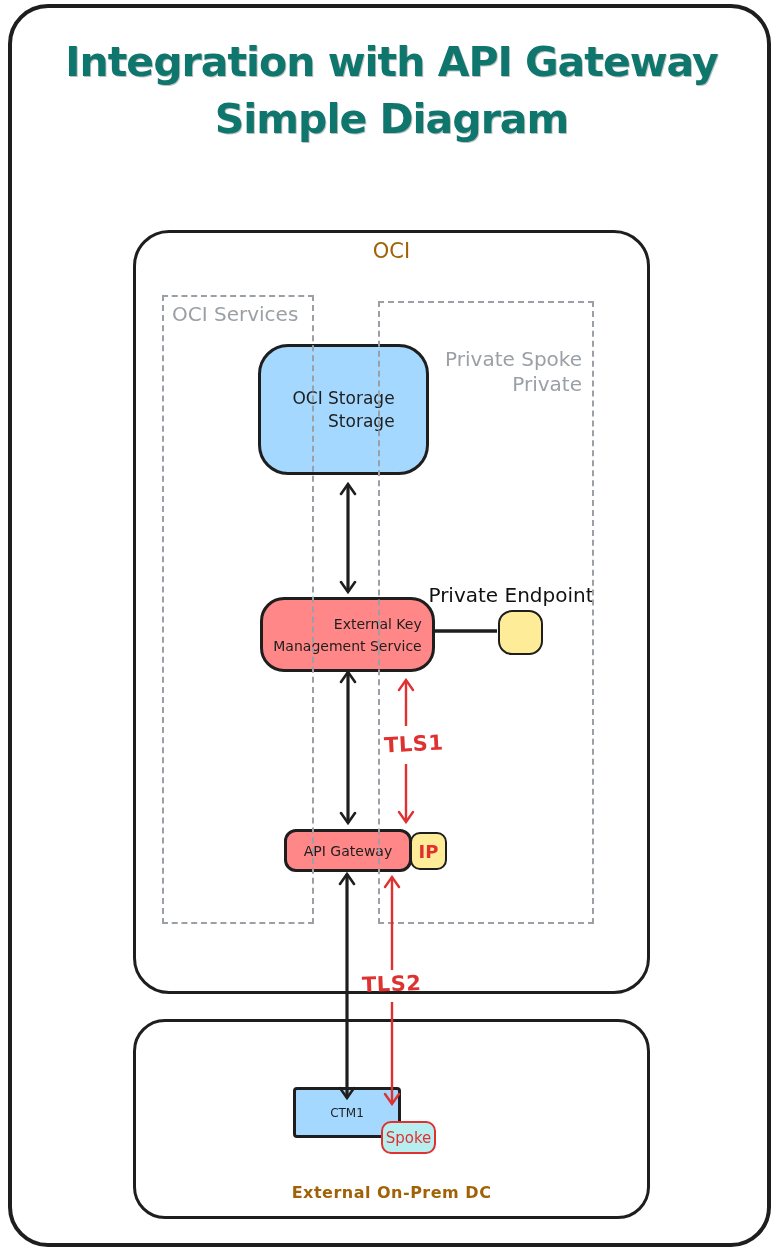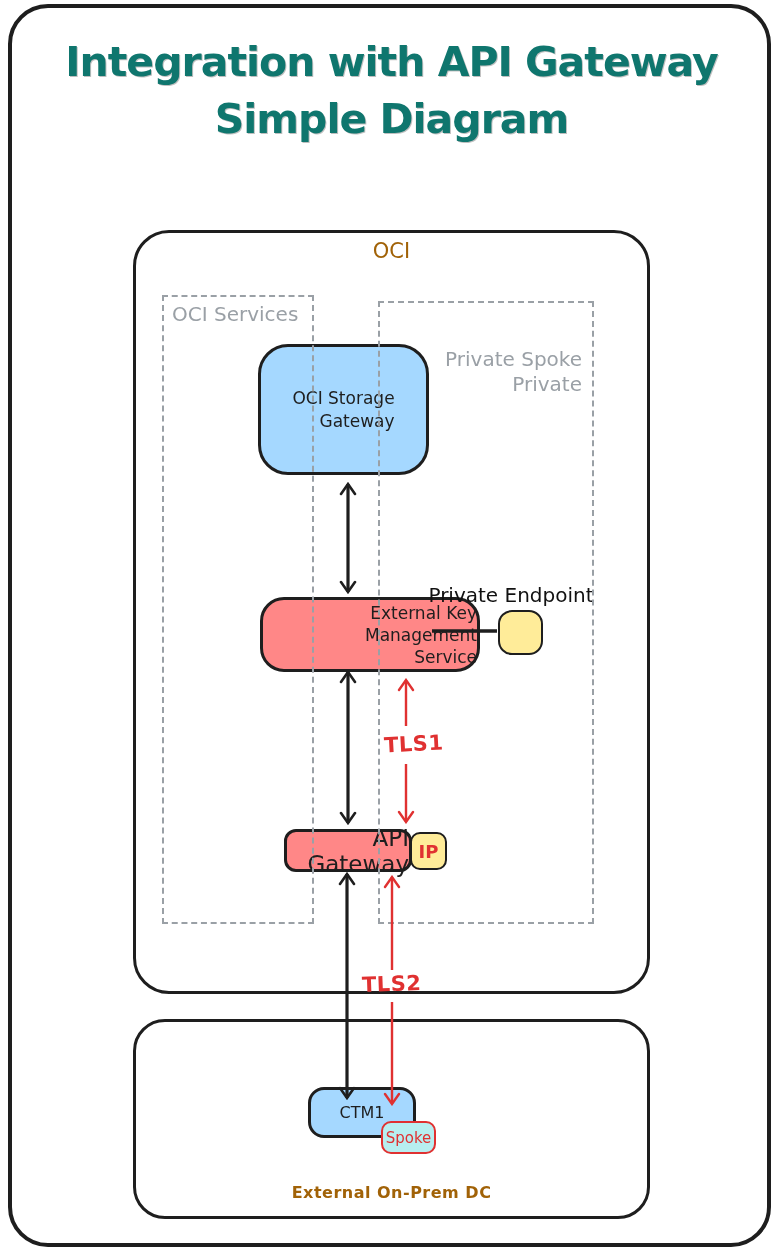--- a/index.html
+++ b/index.html
@@ -35,30 +35,30 @@
   .spoke-box{left:378px;top:301px;width:212px;height:619px;}
   .dash-label{position:absolute;color:var(--gray);font-size:20px;line-height:25px;}
   .svc-label{left:8px;top:5px;}
   .spoke-label{right:10px;top:5px;text-align:right;margin-top:39px;}
 
   .node{position:absolute;display:flex;align-items:center;justify-content:center;
         text-align:right;border:3px solid var(--ink);z-index:3;}
   .bucket{left:258px;top:344px;width:165px;height:125px;background:var(--blue);
           border-radius:30px;border-width:3.5px;font-size:17px;line-height:23px;}
   .ekms{left:260px;top:597px;width:169px;height:69px;background:var(--red_fill);
-        border-radius:24px;font-size:17px;line-height:22px;padding-left:45px;}
+        border-radius:24px;font-size:14px;line-height:22px;}
   .pe-box{left:498px;top:610px;width:41px;height:41px;background:var(--yellow);
           border-radius:14px;border-width:2.5px;}
   .gateway{left:284px;top:829px;width:122px;height:37px;background:var(--red_fill);
-           border-radius:12px;font-size:23px;}
+           border-radius:12px;font-size:14px;}
   .ip-box{left:410px;top:832px;width:33px;height:34px;background:var(--yellow);
           border-radius:10px;border-width:2.5px;color:var(--red_stroke);
           font-size:18px;font-weight:700;z-index:6;}
-  .ctm1{left:308px;top:1087px;width:102px;height:45px;background:var(--blue);
-        border-radius:16px;font-size:16px;}
+  .ctm1{left:293px;top:1087px;width:102px;height:45px;background:var(--blue);
+        border-radius:4px;font-size:12px;}
   .keys{left:381px;top:1121px;width:51px;height:29px;background:var(--cyan);
         border:2.5px solid var(--red_stroke);border-radius:10px;color:var(--red_stroke);
         font-size:15px;z-index:6;}
 
   .float-label{position:absolute;font-size:20px;color:#111;z-index:4;}
   .pe-label{left:428px;top:583px;width:166px;text-align:center;}
 
   .edge-label{position:absolute;color:var(--red_stroke);font-size:21px;font-weight:600;
               z-index:12;letter-spacing:.5px;}
   .tls1{left:384px;top:732px;transform:rotate(-3deg);}
@@ -82,21 +82,21 @@
     <div class="container-label oci-label">OCI</div>
   </div>
 
   <div class="container onprem">
     <div class="container-label onprem-label">External On-Prem DC</div>
   </div>
 
   <div class="node bucket">
     <div>
       <div>OCI Storage</div>
-      <div>Gateway</div>
+      <div>Storage</div>
     </div>
   </div>
 
   <div class="node ekms">
     <div>
       <div>External Key</div>
       <div>Management Service</div>
     </div>
   </div>
 

